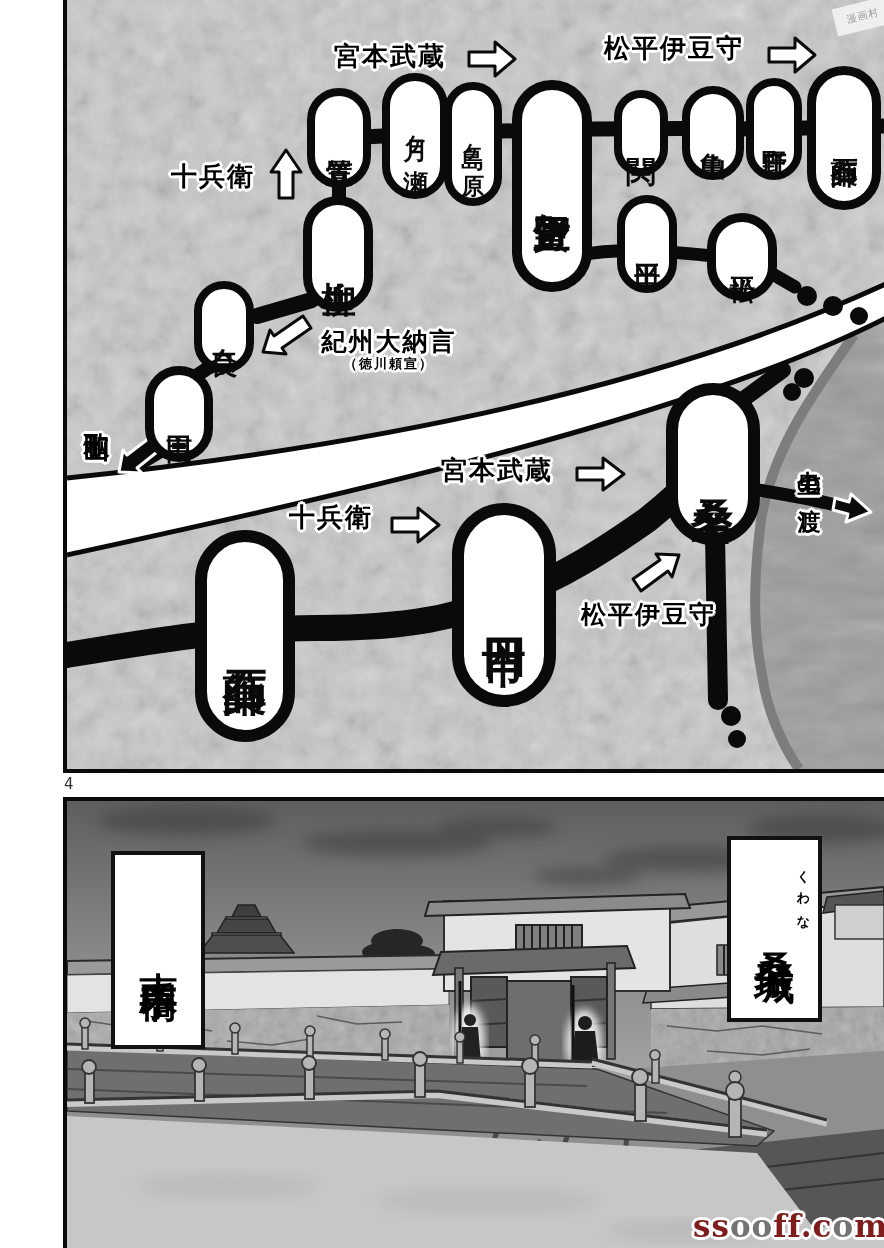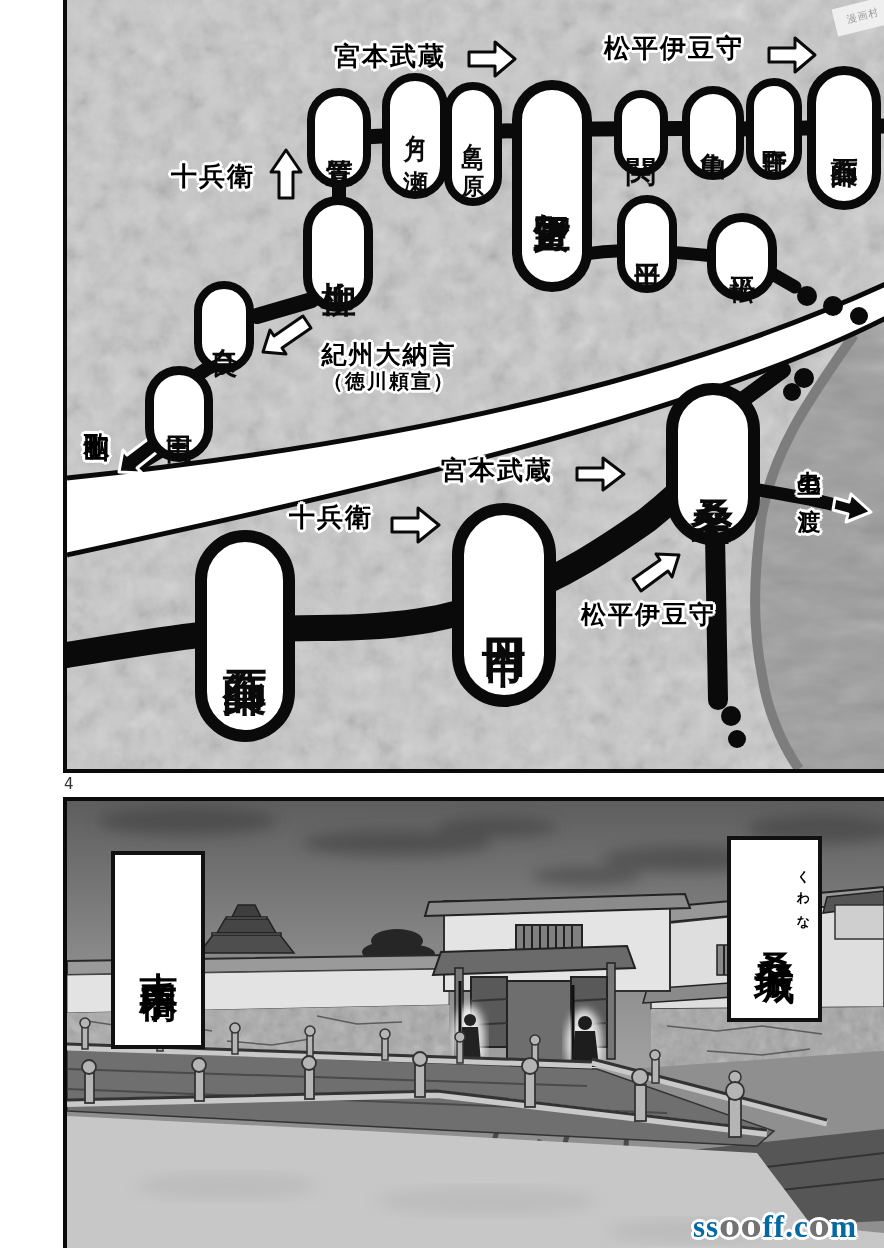--- a/index.html
+++ b/index.html
@@ -27,21 +27,21 @@
   .furigana{position:absolute;top:20px;right:6px;font-size:13px;font-weight:bold;
             writing-mode:vertical-rl;text-orientation:upright;letter-spacing:8px;}
   .pagenum{position:absolute;left:64px;top:775px;font-size:15px;color:#333;z-index:6;}
   .wm-top{position:absolute;left:834px;top:2px;width:58px;height:28px;background:#efefef;
           transform:rotate(-14deg);z-index:7;display:flex;align-items:center;justify-content:center;
           font-size:10px;color:#9a9a9a;letter-spacing:1px;}
   .wm-site{position:absolute;left:693px;top:1208px;z-index:7;font-size:31px;font-weight:bold;
            font-family:"DejaVu Serif",serif;letter-spacing:1px;
            text-shadow:-2px -2px 0 #fff,2px -2px 0 #fff,-2px 2px 0 #fff,2px 2px 0 #fff,
                  0 -3px 0 #fff,0 3px 0 #fff,-3px 0 0 #fff,3px 0 0 #fff;}
-  .wm-site .k{color:#0369a1;font-family:Liberation Serif, serif;}
+  .wm-site .k{color:#7f1d1d;}
   .wm-site .g{color:#737373;}
 </style>
 </head>
 <body>
 
 <div class="page">
 
   <div class="panel panel-map">
     <svg class="art" viewBox="0 0 817 769" preserveAspectRatio="none">
       <defs>
@@ -126,23 +126,23 @@
     <div class="station v" style="left:236px;top:196px;width:70px;height:116px;font-size:35px;border-width:9px;">柳生</div>
     <div class="station v" style="left:127px;top:281px;width:60px;height:92px;font-size:27px;">奈良</div>
     <div class="station v" style="left:78px;top:366px;width:68px;height:96px;font-size:27px;border-width:9px;">高田</div>
     <div class="station v" style="left:128px;top:530px;width:100px;height:212px;font-size:44px;border-width:12px;">石薬師</div>
     <div class="station v" style="left:385px;top:503px;width:104px;height:204px;font-size:44px;border-width:12px;">四日市</div>
     <div class="station v" style="left:599px;top:383px;width:94px;height:162px;font-size:45px;border-width:12px;">桑名</div>
 
     <div class="olabel" style="left:267px;top:42px;font-size:26px;">宮本武蔵</div>
     <div class="olabel" style="left:537px;top:34px;font-size:26px;">松平伊豆守</div>
     <div class="olabel" style="left:104px;top:162px;font-size:26px;">十兵衛</div>
-    <div class="olabel center" style="left:222px;top:341px;width:200px;">
+    <div class="olabel center" style="left:222px;top:328px;width:200px;">
       <div style="font-size:25px;">紀州大納言</div>
-      <div style="font-size:20px;">（徳川頼宣）</div>
+      <div style="font-size:13px;">（徳川頼宣）</div>
     </div>
     <div class="olabel v" style="left:14px;top:411px;font-size:26px;height:100px;">和歌山</div>
     <div class="olabel" style="left:374px;top:456px;font-size:26px;">宮本武蔵</div>
     <div class="olabel" style="left:222px;top:503px;font-size:26px;">十兵衛</div>
     <div class="olabel" style="left:514px;top:601px;font-size:25px;">松平伊豆守</div>
     <div class="olabel v" style="left:729px;top:452px;font-size:23px;height:170px;letter-spacing:4px;">七里の渡し</div>
   </div>
 
   <div class="pagenum">4</div>
 

